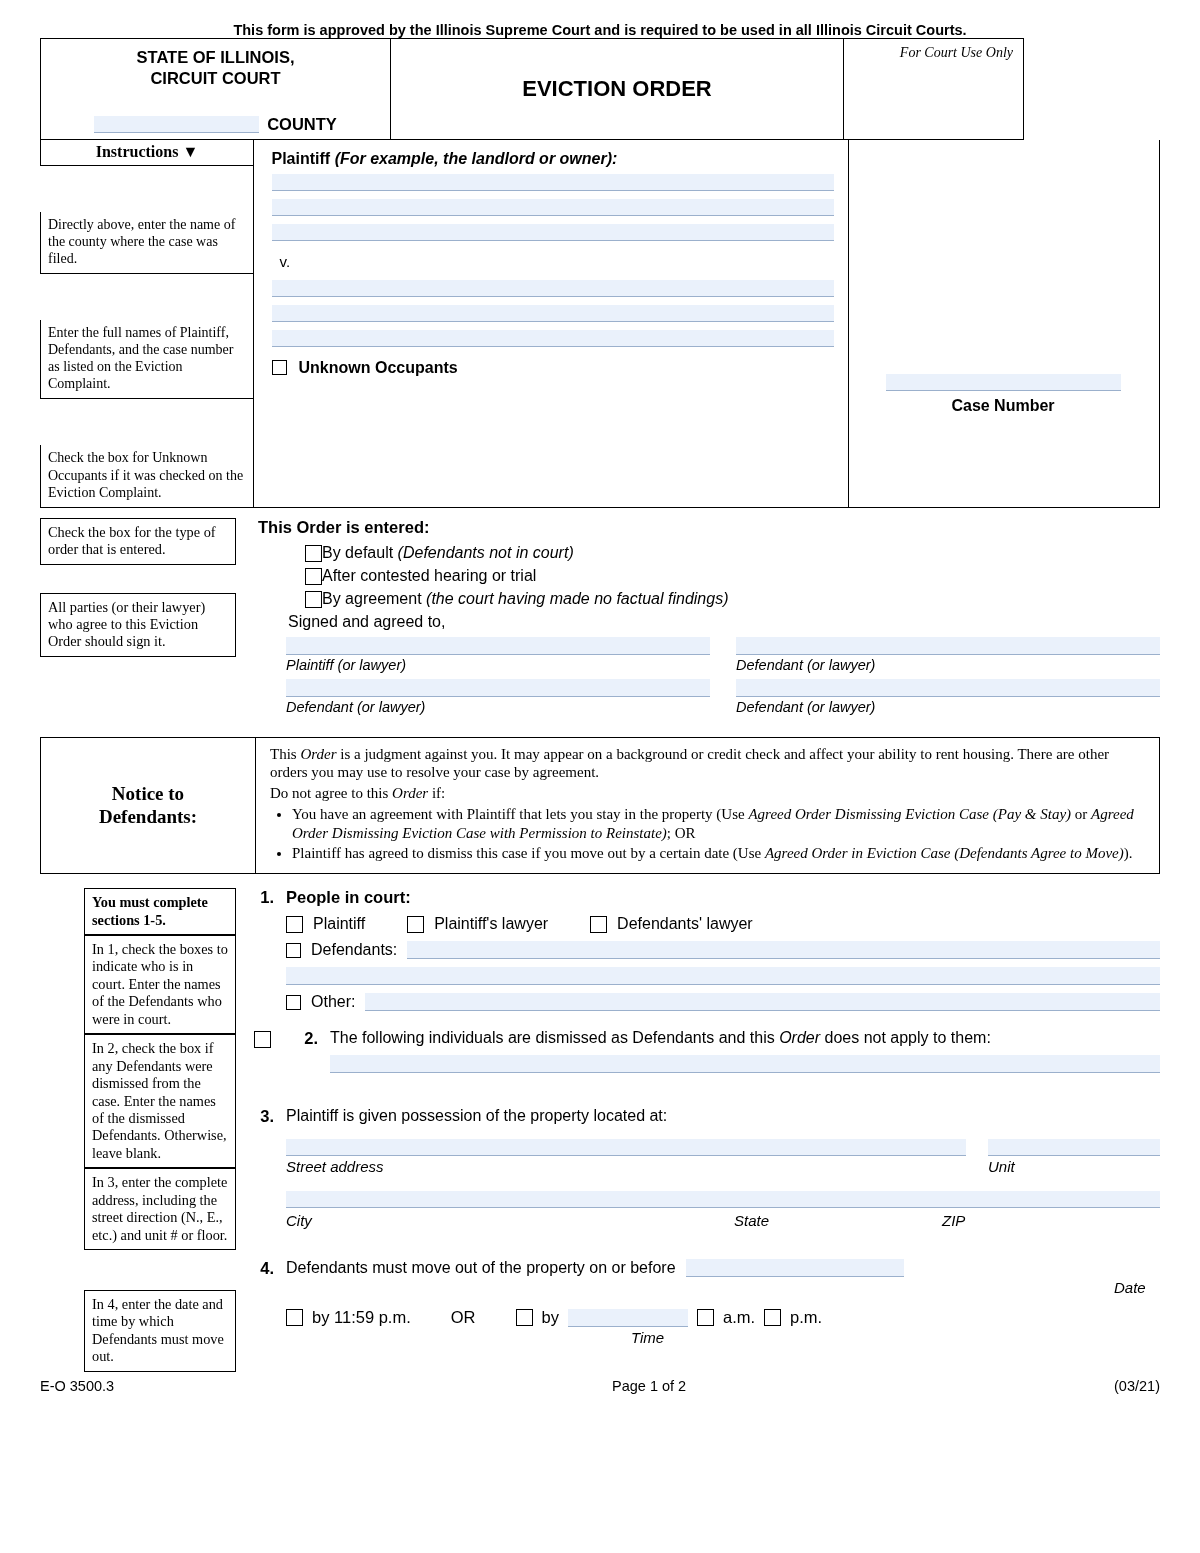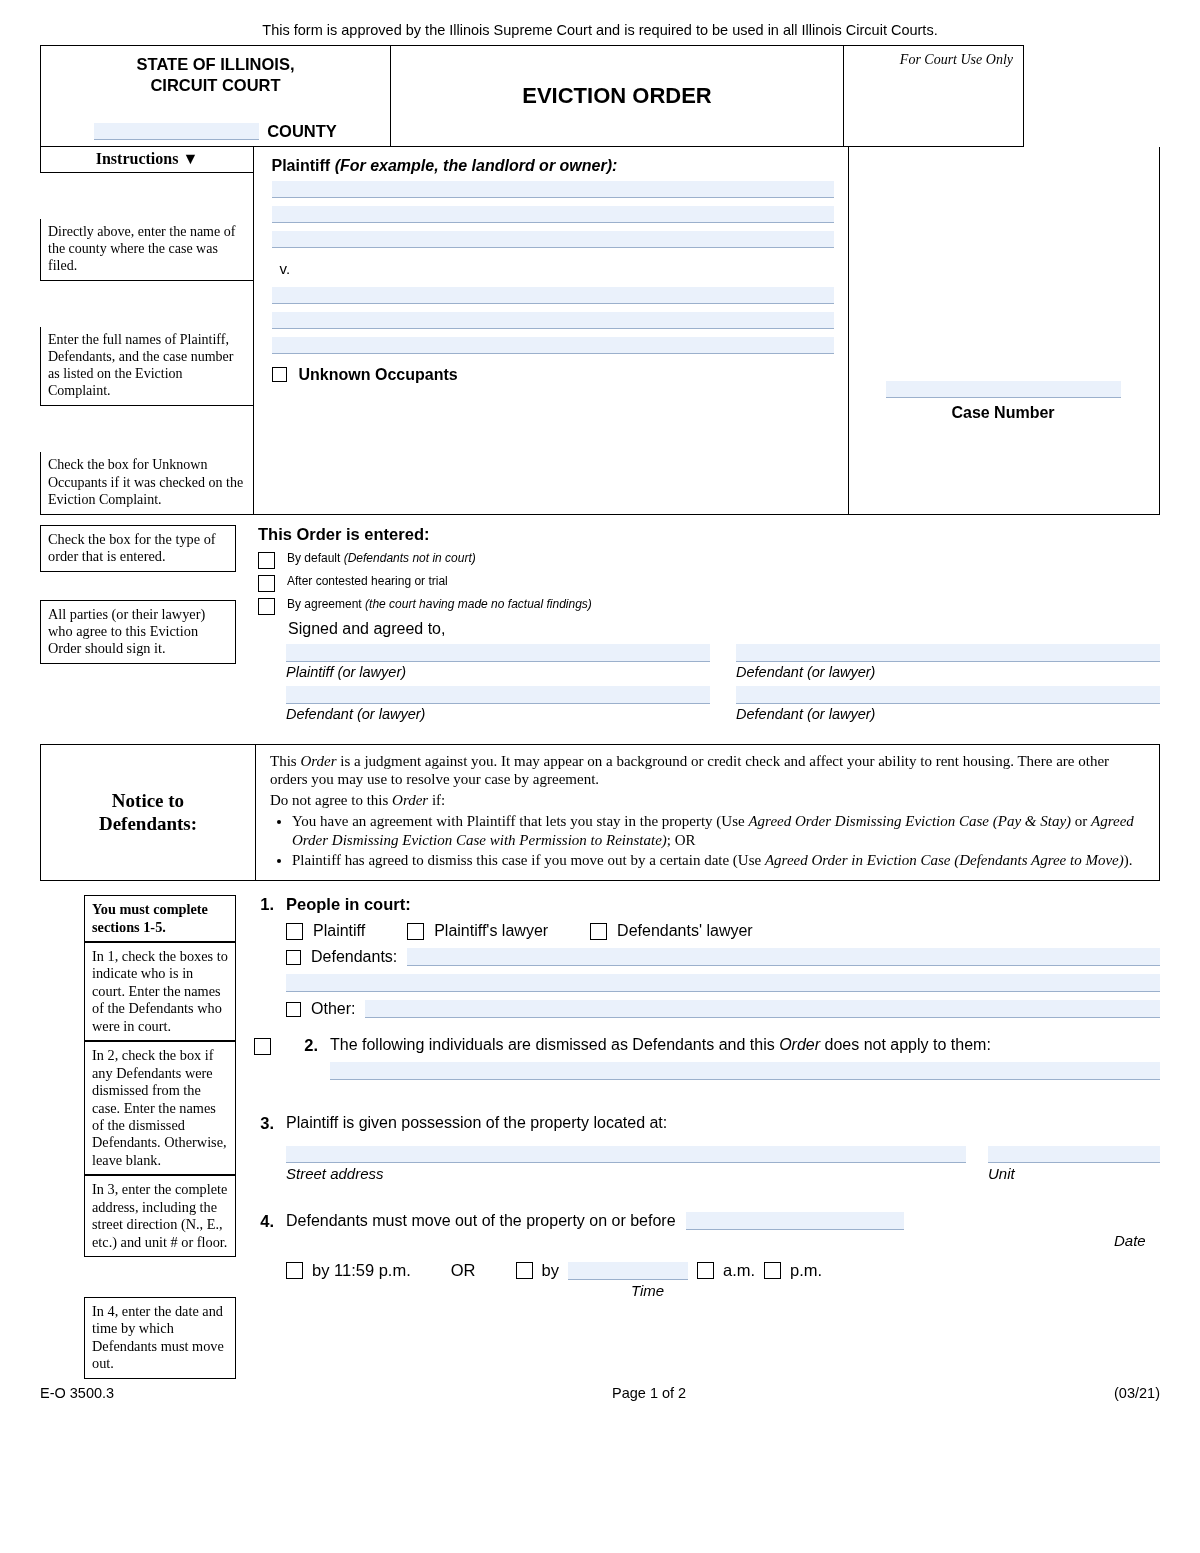--- a/index.html
+++ b/index.html
@@ -14,23 +14,22 @@
   }
   .page {
     width: 1200px;
     min-height: 1553px;
     padding: 22px 40px 10px 40px;
     position: relative;
   }
   .approved {
     text-align: center;
     font-family: "Liberation Sans", sans-serif;
-    font-weight: normal;
+    font-weight: bold;
     font-size: 14.5px;
-    margin-bottom: 7px;
   }
   
   .caption {
     display: flex;
     border: 1.5px solid #000;
     width: 984px;
   }
   .cap-left {
     width: 350px;
     border-right: 1.5px solid #000;
@@ -175,24 +174,24 @@
   .sec-body { flex: 1; padding-left: 22px; }
   .h-entered {
     font-family: "Liberation Sans", sans-serif;
     font-weight: bold;
     font-size: 16.5px;
     margin-bottom: 7px;
   }
   .opt {
     display: flex;
     align-items: flex-start;
-    gap: 12px;
     margin-bottom: 5px;
     font-family: "Liberation Sans", sans-serif;
-    font-size: 12px;
+    font-size: 16px;
+    margin-left: 47px;
   }
   .opt .cb { width: 17px; height: 17px; margin-top: 1px; }
   .opt i { font-style: italic; }
   .signed {
     font-family: "Liberation Sans", sans-serif;
     font-size: 16px;
     margin: 4px 0 6px 30px;
   }
   .sig-grid {
     display: grid;
@@ -522,20 +521,28 @@
             <div class="addr-row1">
               <div class="street">
                 <div class="fill"></div>
                 <div class="cap-i">Street address</div>
               </div>
               <div class="unit">
                 <div class="fill"></div>
                 <div class="cap-i">Unit</div>
               </div>
             </div>
+            <div class="addr-row2">
+              <div class="fill"></div>
+              <div class="csz">
+                <span class="city cap-i">City</span>
+                <span class="state cap-i">State</span>
+                <span class="zip cap-i">ZIP</span>
+              </div>
+            </div>
           </div>
         </div>
       </div>
 
       <div class="num-row" style="margin-top:30px;">
         <div class="num">4.</div>
         <div class="num-txt">
           <div class="date-line">
             <span>Defendants must move out of the property on or before</span>
             <span class="fill date-fill"></span>

